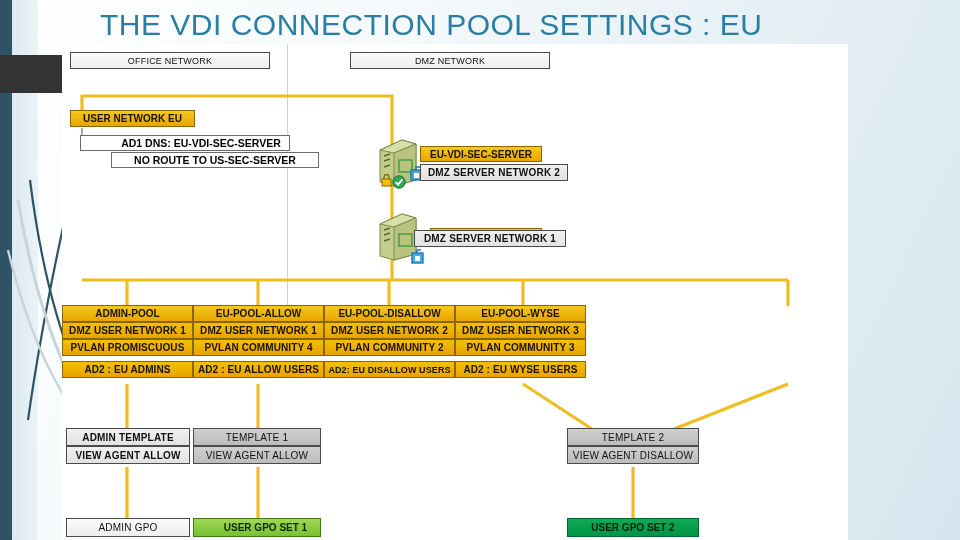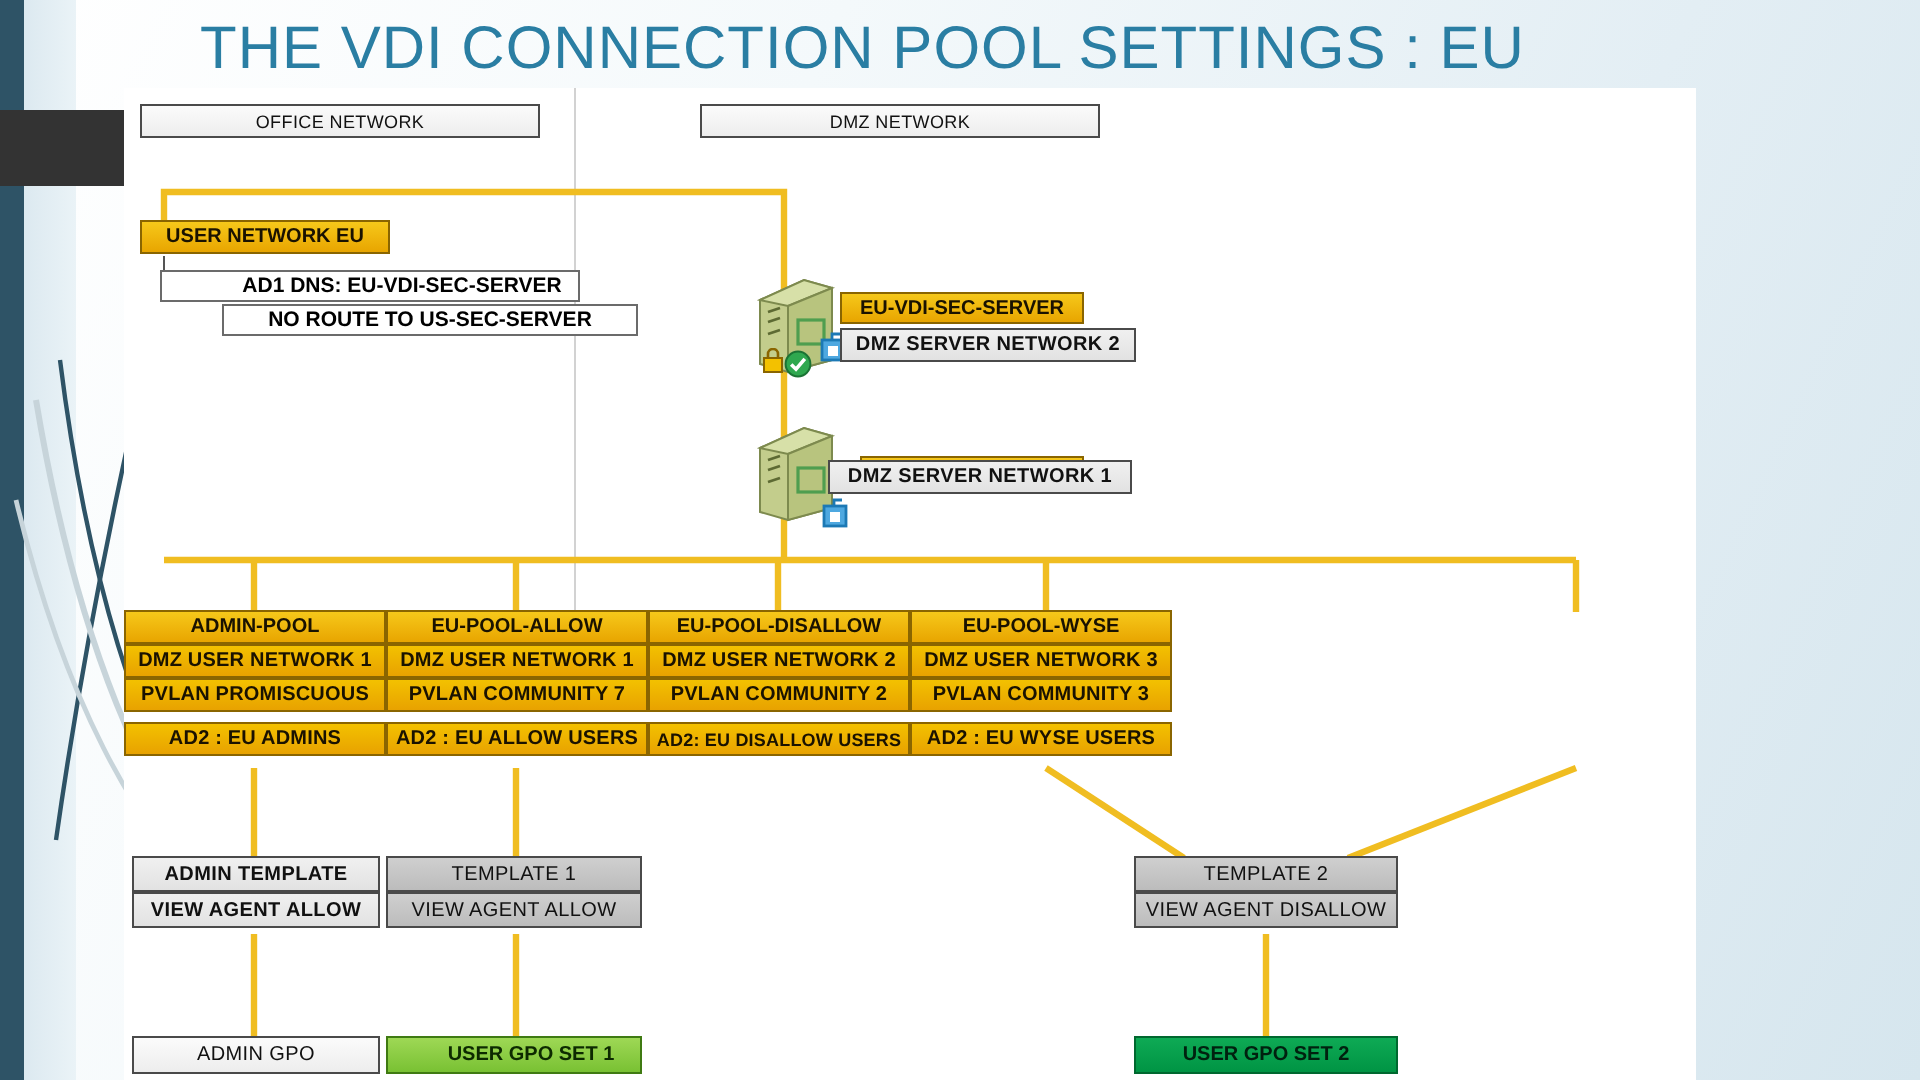--- a/index.html
+++ b/index.html
@@ -208,21 +208,21 @@
     <div class="amber-hdr">ADMIN-POOL</div>
     <div class="amber">DMZ USER NETWORK 1</div>
     <div class="amber">PVLAN PROMISCUOUS</div>
     <div class="sp"></div>
     <div class="amber">AD2 : EU ADMINS</div>
   </div>
 
   <div class="pool" style="left:131px; top:261px;">
     <div class="amber-hdr">EU-POOL-ALLOW</div>
     <div class="amber">DMZ USER NETWORK 1</div>
-    <div class="amber">PVLAN COMMUNITY 7</div>
+    <div class="amber">PVLAN COMMUNITY 4</div>
     <div class="sp"></div>
     <div class="amber">AD2 : EU ALLOW USERS</div>
   </div>
 
   <div class="pool" style="left:262px; top:261px;">
     <div class="amber-hdr">EU-POOL-DISALLOW</div>
     <div class="amber">DMZ USER NETWORK 2</div>
     <div class="amber">PVLAN COMMUNITY 2</div>
     <div class="sp"></div>
     <div class="amber" style="font-size:9px;">AD2: EU DISALLOW USERS</div>

